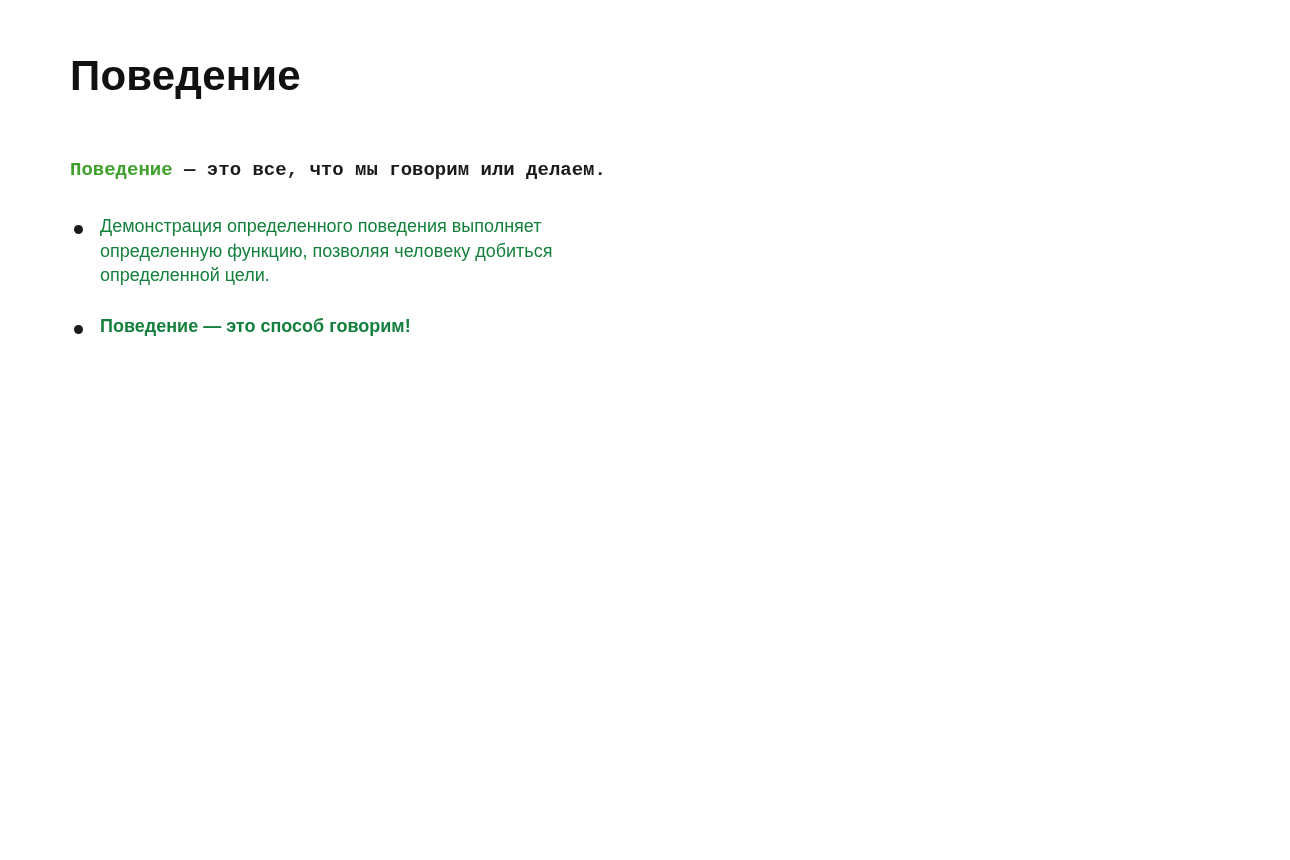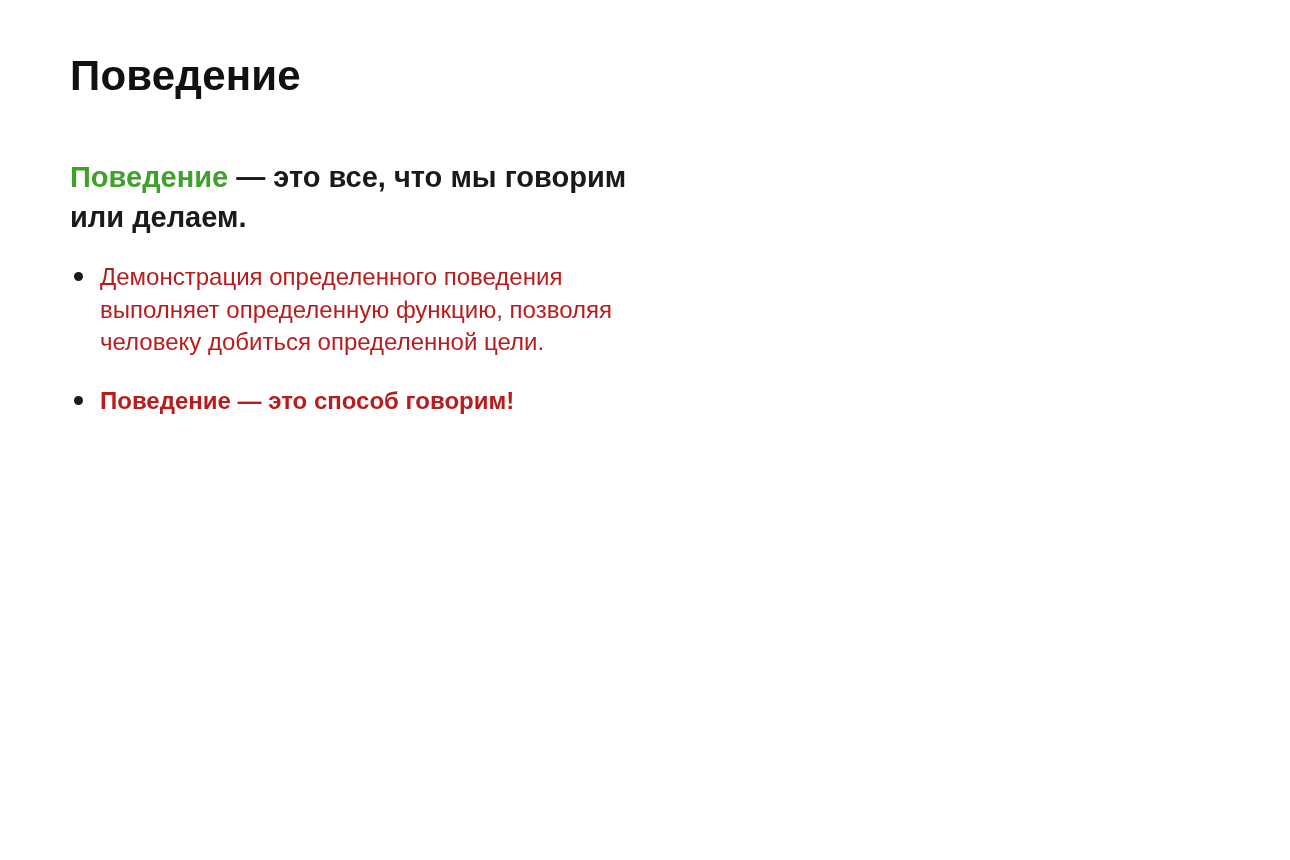--- a/index.html
+++ b/index.html
@@ -28,42 +28,43 @@
   }
   .slide-title {
     margin: 0 0 58px 0;
     font-size: 42px;
     line-height: 1.15;
     font-weight: 800;
     letter-spacing: 0.2px;
     color: #111111;
   }
   .intro {
-    margin: 0 0 24px 0;
-    font-size: 29px;
+    margin: 0 0 30px 0;
+    font-size: 19px;
     line-height: 1.36;
     font-weight: 600;
     color: #1a1a1a;
+    font-family: Liberation Mono, monospace;
   }
   .intro .highlight {
     font-weight: 700;
   }
   .bullet-list {
     margin: 0;
     padding: 0;
     list-style: none;
   }
   .bullet-item {
     position: relative;
     margin: 0 0 26px 0;
     padding-left: 30px;
-    font-size: 24px;
+    font-size: 18px;
     line-height: 1.36;
     font-weight: 500;
-    color: #b91c1c;
+    color: #15803d;
   }
   .bullet-item:last-child {
     margin-bottom: 0;
   }
   .bullet-item .bullet-dot {
     position: absolute;
     left: 4px;
     top: 11px;
     width: 9px;
     height: 9px;

